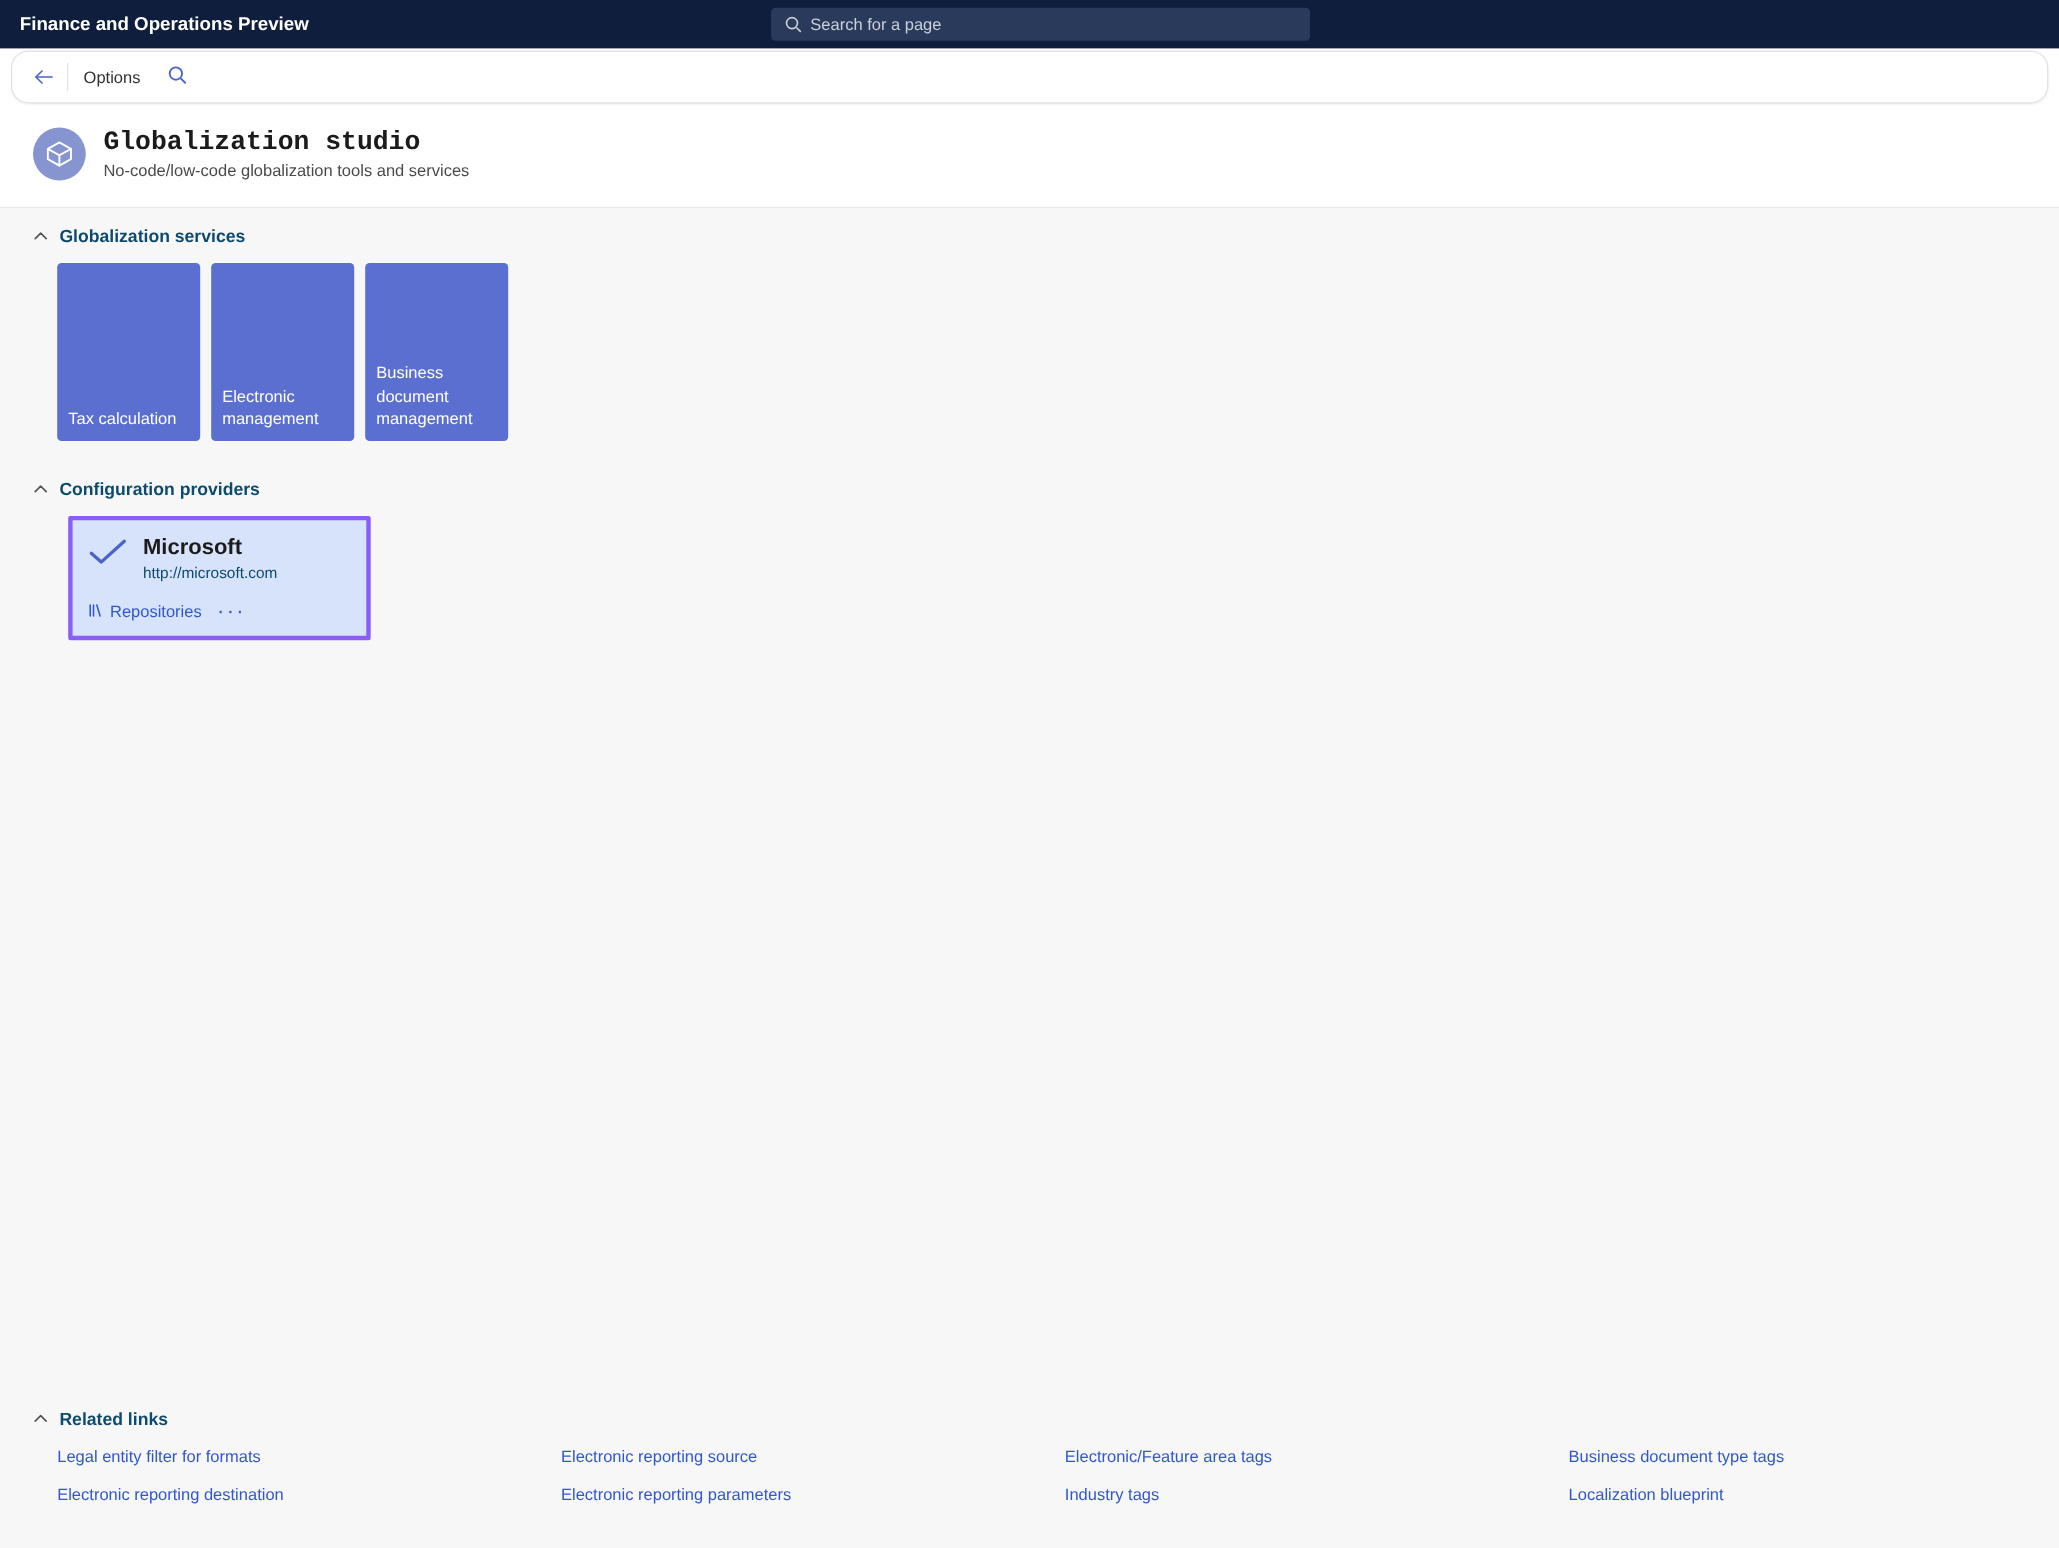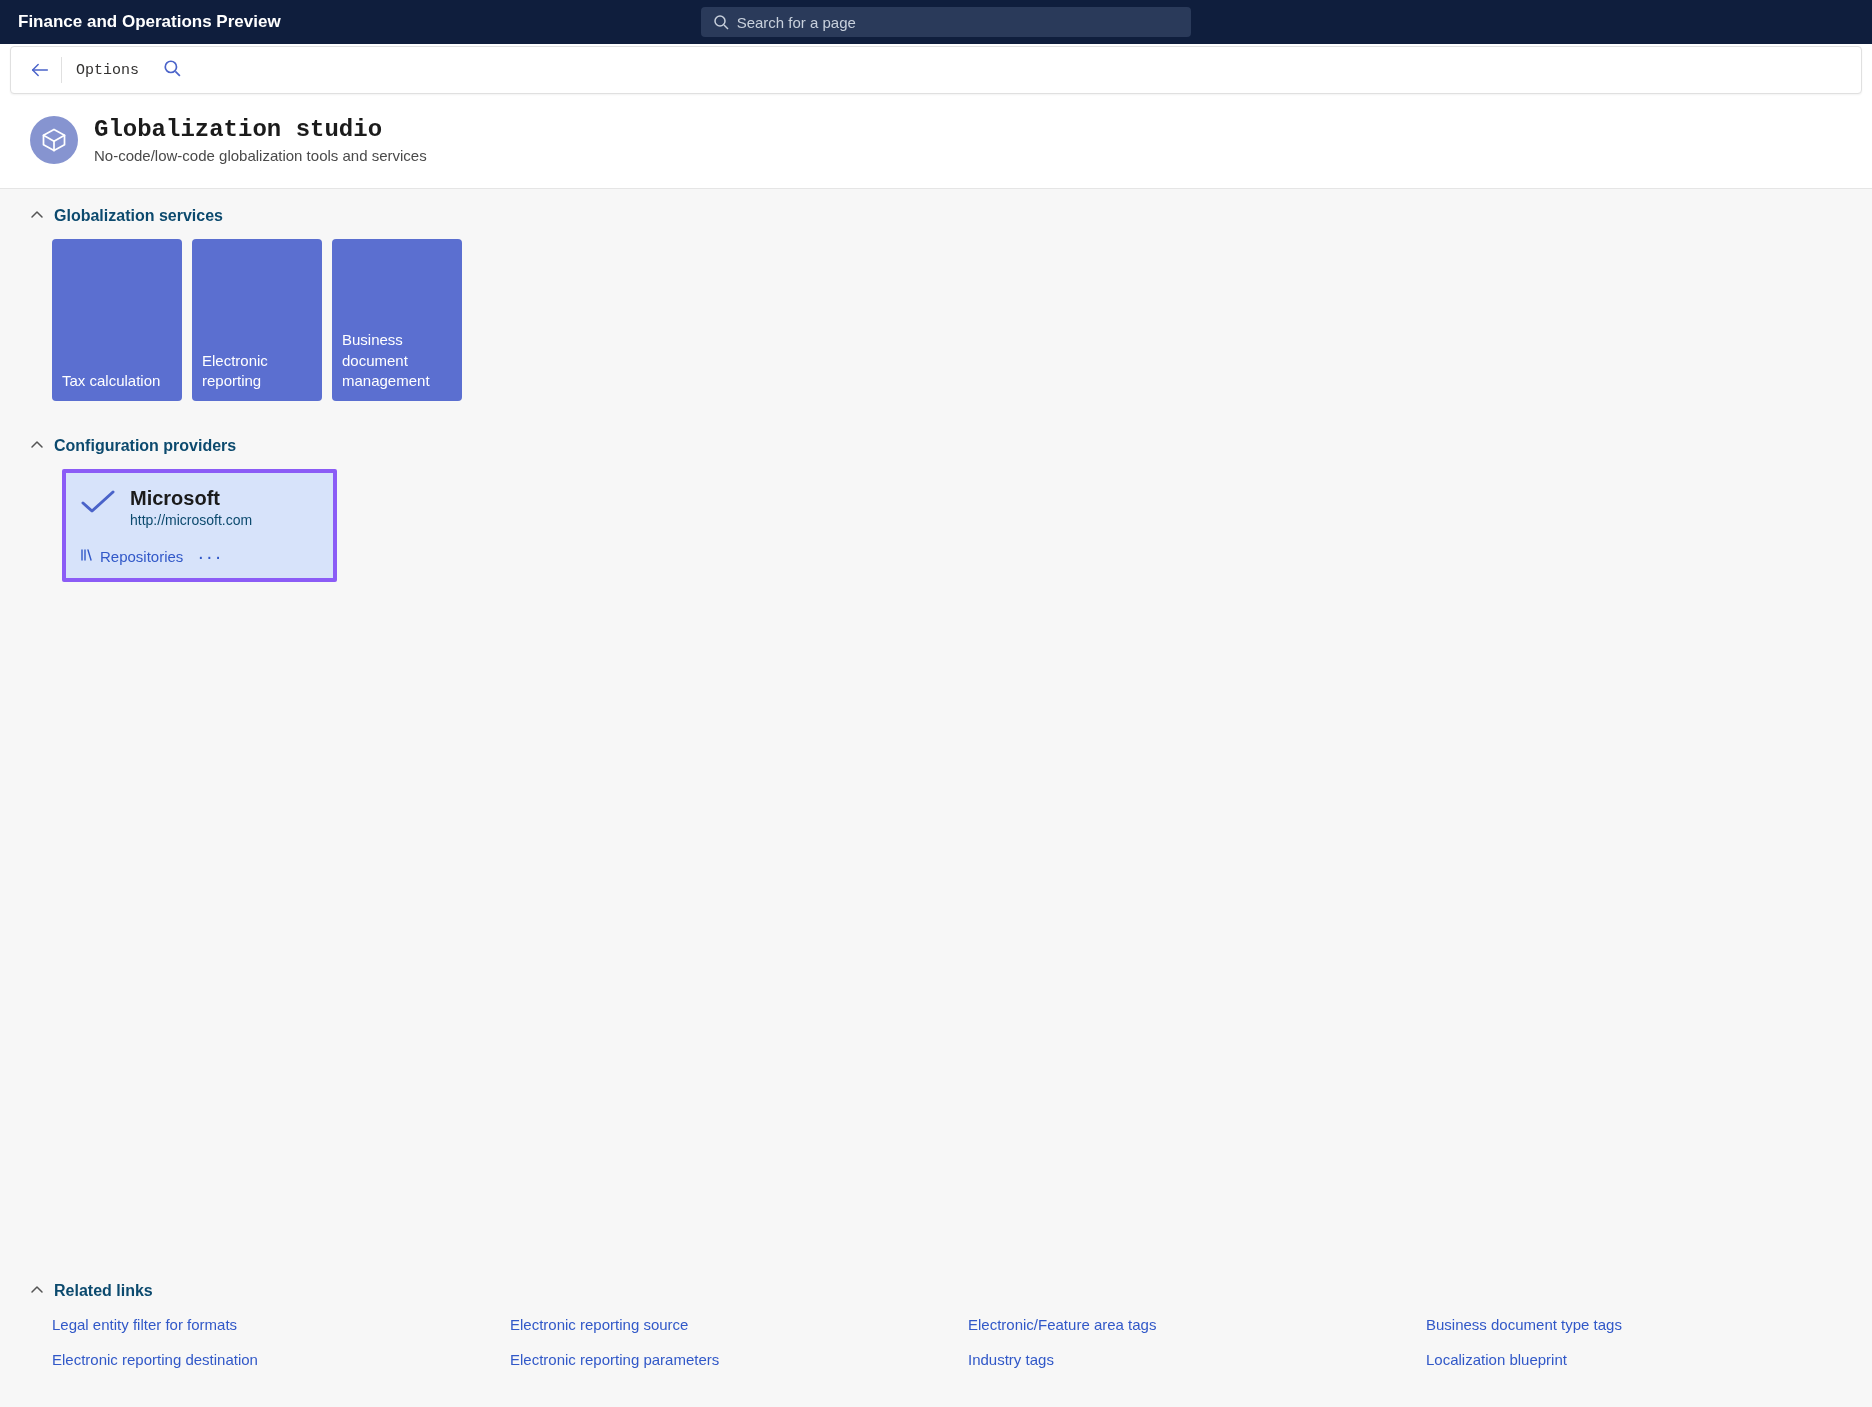--- a/index.html
+++ b/index.html
@@ -41,24 +41,23 @@
 
     
     .toolbar {
       height: 48px;
       background: #fff;
       display: flex;
       align-items: center;
       gap: 14px;
       padding: 0 18px;
       border: 1px solid #e0e0e0;
-      border-radius: 4px;
+      border-radius: 16px;
       margin: 2px 10px 0 10px;
       box-shadow: 0 1px 2px rgba(0,0,0,0.05);
-      font-family: Liberation Mono, monospace;
     }
     .toolbar-back {
       color: #4a63c9;
       font-size: 22px;
       display: flex;
       align-items: center;
       padding-right: 10px;
       border-right: 1px solid #e0e0e0;
       height: 26px;
     }
@@ -282,21 +281,21 @@
             <polyline points="2,9 7,4 12,9"></polyline>
           </svg>
       </span>
       <span class="section-title">Globalization services</span>
     </div>
     <div class="tiles">
       <div class="tile">
         <span>Tax calculation</span>
       </div>
       <div class="tile">
-        <span>Electronic reporting</span>
+        <span>Electronic management</span>
       </div>
       <div class="tile">
         <span>Business document management</span>
       </div>
     </div>
   </div>
 
   <div class="section">
     <div class="section-header">
       <span class="section-chevron">

